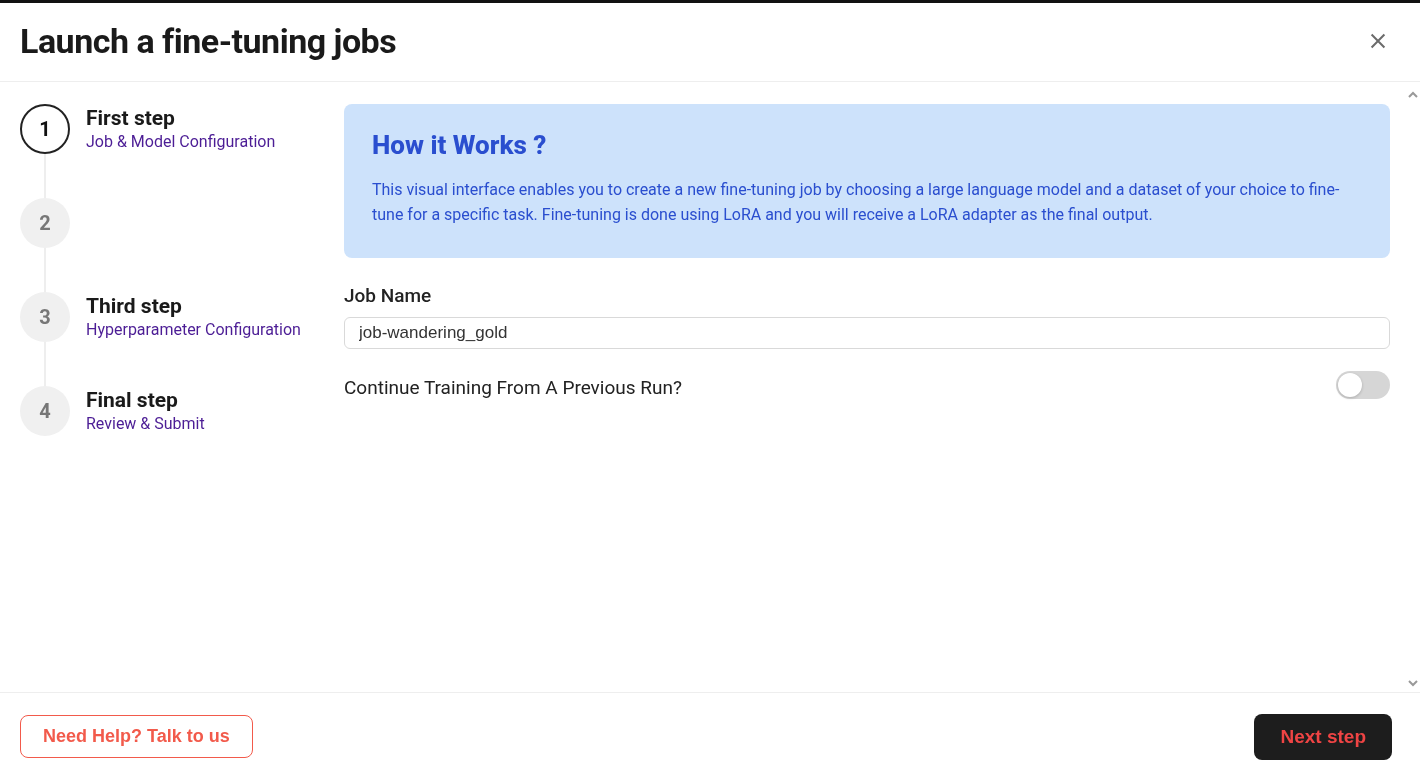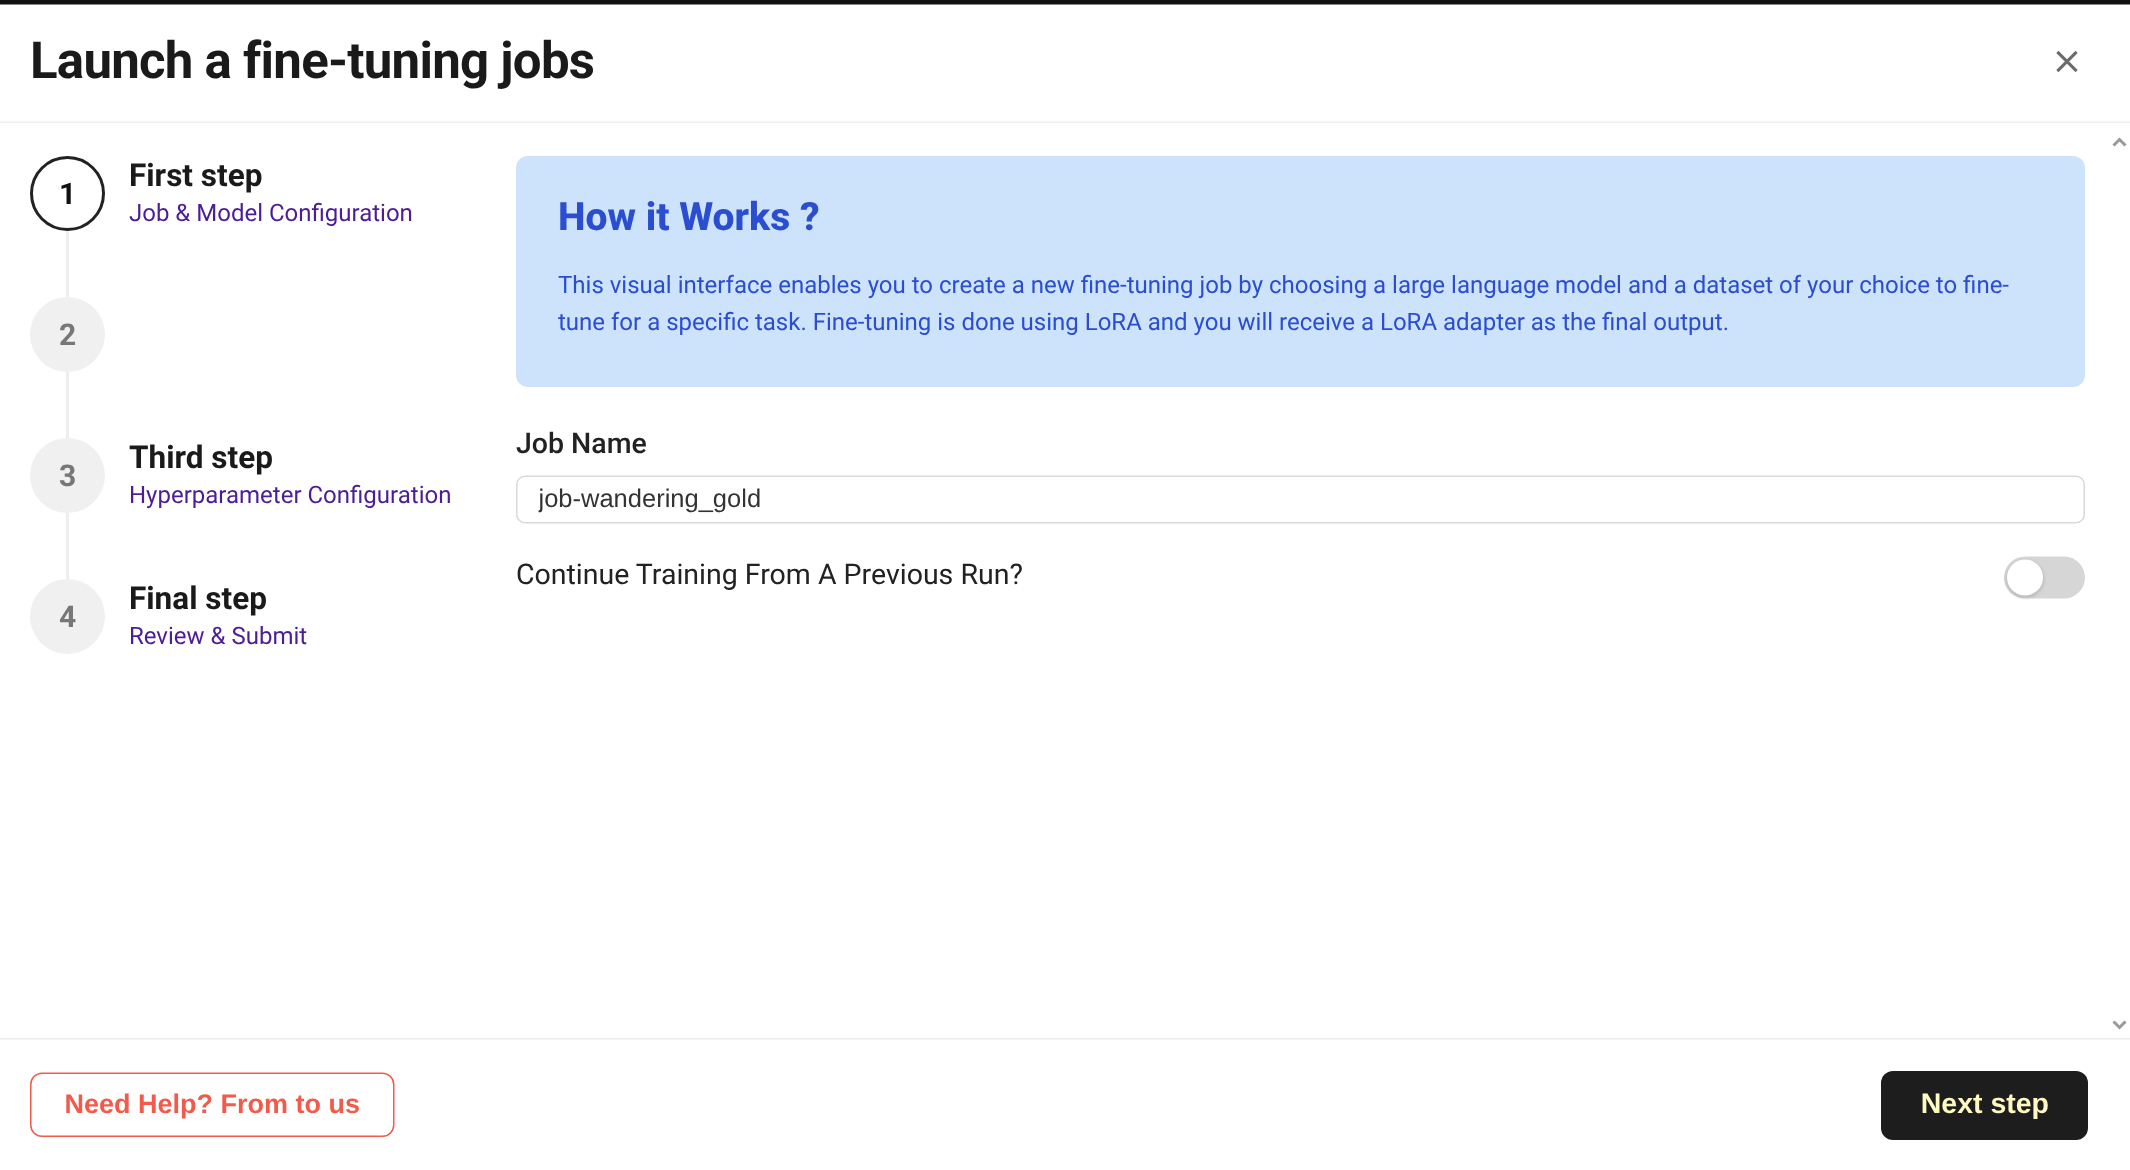--- a/index.html
+++ b/index.html
@@ -29,31 +29,31 @@
   .info-text { color: #2a4ecf; font-size: 16px; line-height: 1.55; }
 
   .field-label { font-size: 19px; font-weight: 500; margin-bottom: 10px; color:#222; }
   .text-input { width: 100%; height: 32px; border: 1px solid #d9d9d9; border-radius: 6px; padding: 0 14px; font-size: 17px; color:#333; background:#fff; }
   .field-block { margin-bottom: 22px; }
 
   .select-wrap { position: relative; }
   .select-input { width: 100%; height: 44px; border: 1.5px solid #3a6fe0; border-radius: 6px; padding: 0 40px 0 14px; font-size: 17px; color:#333; background:#fff; display:flex; align-items:center; cursor:pointer; }
   .select-caret { position:absolute; right:14px; top:50%; transform:translateY(-50%); color:#888; font-size:12px; display:flex; flex-direction:column; line-height:0.6; }
 
-  .toggle-row { display:flex; align-items:flex-start; justify-content:space-between; margin-top: 8px; }
+  .toggle-row { display:flex; align-items:flex-end; justify-content:space-between; margin-top: 8px; }
   .toggle-label { font-size: 19px; color:#222; }
   .toggle { width: 54px; height: 28px; background: #d6d6d6; border-radius: 20px; position: relative; cursor: pointer; }
   .toggle .knob { position:absolute; width: 24px; height:24px; background:#fff; border-radius:50%; top:2px; left:2px; box-shadow: 0 1px 3px rgba(0,0,0,0.2); }
 
   .scroll-gutter { position:absolute; right:0; top:90px; bottom:92px; width:14px; display:flex; flex-direction:column; justify-content:space-between; align-items:center; color:#bbb; font-size:11px; pointer-events:none;}
   .scroll-gutter svg { width:10px; height:10px; stroke:#999; stroke-width:2; fill:none;}
 
   .footer { position: absolute; left:0; right:0; bottom:0; height: 88px; border-top: 1px solid #eee; display:flex; align-items:center; justify-content:space-between; padding: 0 28px 0 20px; background:#fff; }
   .help-btn { border: 1.5px solid #f25a4b; color: #f25a4b; background:#fff; border-radius: 8px; padding: 10px 22px; font-size: 18px; font-weight: 700; cursor:pointer; }
-  .next-btn { background: #1d1d1d; color: #fef9c3; border:none; border-radius: 8px; padding: 12px 26px; font-size: 19px; font-weight: 700; cursor:pointer; }
+  .next-btn { background: #1d1d1d; color: #ef4444; border:none; border-radius: 8px; padding: 12px 26px; font-size: 19px; font-weight: 700; cursor:pointer; }
 
   .page { position: relative; width:1420px; height:780px; }
 </style>
 </head>
 <body>
 
 <div class="page">
   <div class="topbar-dark"></div>
 
   <div class="modal-header">
@@ -121,16 +121,16 @@
   <div class="scroll-gutter">
     <svg viewBox="0 0 10 10">
         <path d="M1 7 L5 3 L9 7"></path>
       </svg>
     <svg viewBox="0 0 10 10">
         <path d="M1 3 L5 7 L9 3"></path>
       </svg>
   </div>
 
   <div class="footer">
-    <button class="help-btn">Need Help? From to us</button>
+    <button class="help-btn">Need Help? Talk to us</button>
     <button class="next-btn">Next step</button>
   </div>
 </div>
 
 </body></html>

